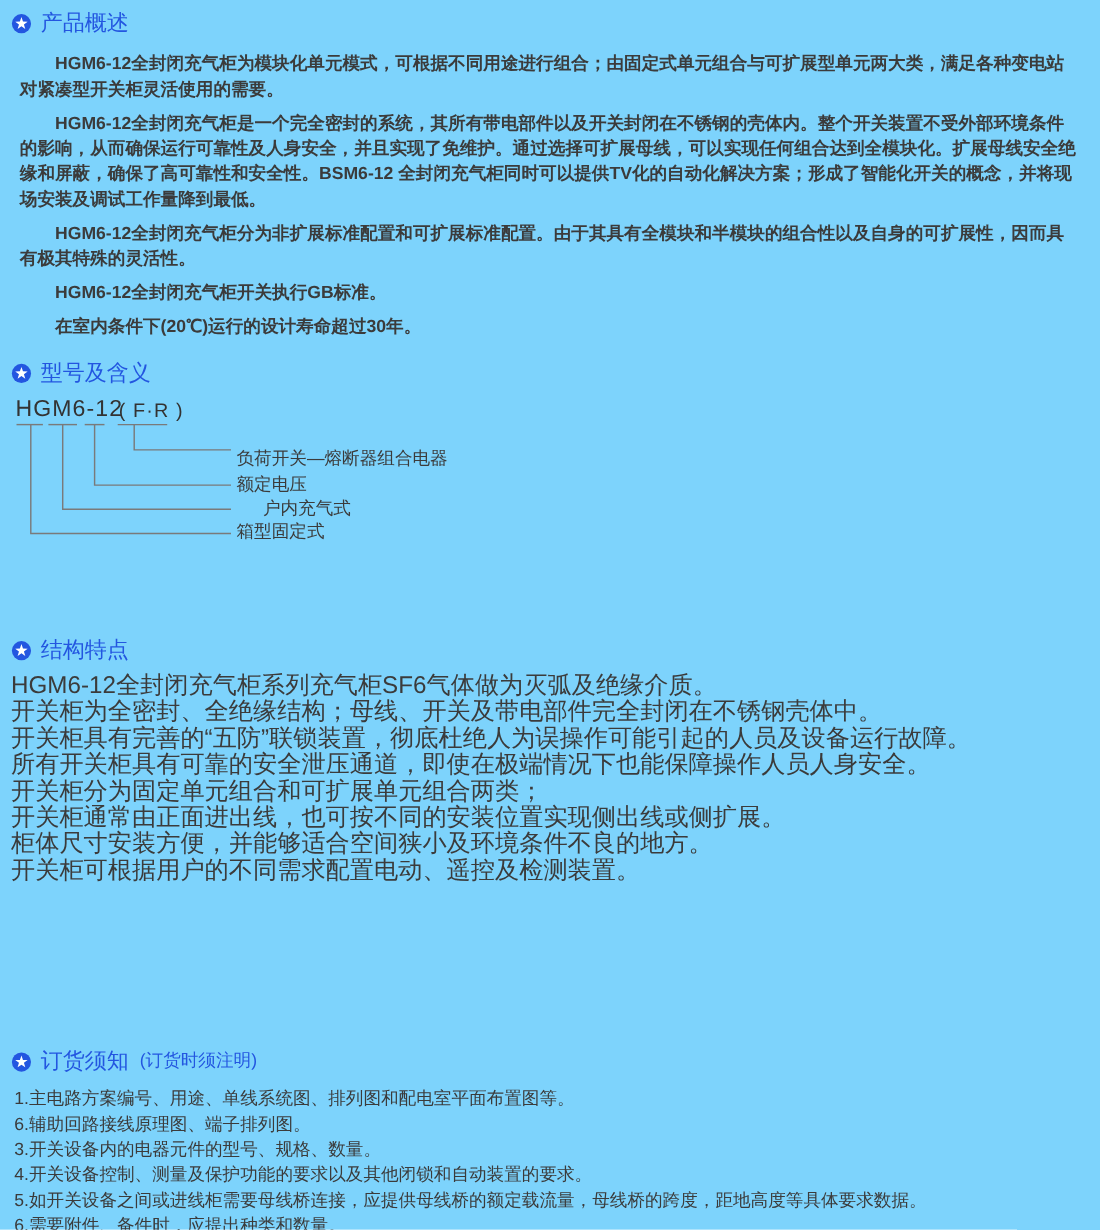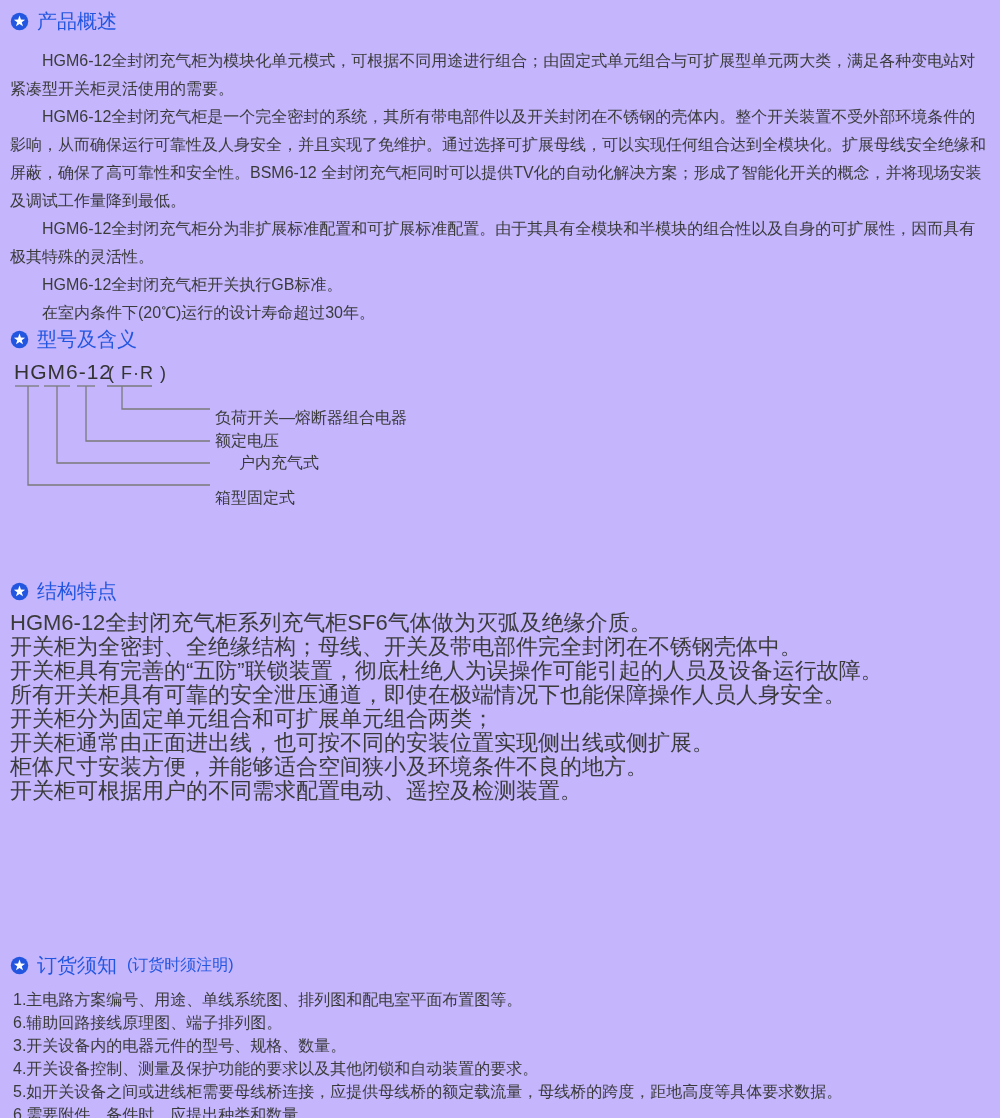--- a/index.html
+++ b/index.html
@@ -3,61 +3,61 @@
 <meta charset="utf-8">
 <style>
   html,body{margin:0;padding:0;background:#ffffff;}
   body{
     width:1000px;height:1118px;
     font-family:"Liberation Sans", sans-serif;
     color:#3b3b3b;
     position:relative;
     overflow:hidden;
   }
-  .page{position:relative;width:1000px;height:1118px;background:#c4b5fd;}
+  .page{position:relative;width:1000px;height:1118px;background:#7dd3fc;}
   .section{position:absolute;left:10px;right:10px;}
   #sec-overview{top:8px;}
   #sec-model{top:326px;}
   #sec-features{top:578px;}
   #sec-ordering{top:952px;}
 
   .sec-header{
     display:flex;align-items:center;gap:8px;
     color:#2356e0;font-size:20px;line-height:26px;height:26px;
     white-space:nowrap;
   }
   .sec-header .icon{width:19px;height:19px;flex:0 0 auto;display:block;}
   .sec-note{font-size:16px;color:#2356e0;margin-left:2px;}
 
   
   .overview-text{margin-top:13px;}
   .overview-text p{
-    margin:0;font-size:16px;line-height:28px;
-    text-indent:2em;color:#3b3b3b;
+    margin:8px;font-size:16px;line-height:23px;
+    text-indent:2em;color:#3b3b3b;font-weight:bold;
   }
 
   
   .diagram{position:relative;height:175px;margin-top:8px;}
   .model-code{
     position:absolute;top:0;left:4px;
     font-size:21px;color:#333;letter-spacing:1px;white-space:nowrap;
   }
   .model-suffix{
     position:absolute;top:3px;left:98px;
     font-size:18px;color:#333;letter-spacing:1px;white-space:nowrap;
   }
   .diagram svg{position:absolute;top:0;left:0;}
   .model-label{
     position:absolute;left:205px;
     font-size:16px;line-height:16px;color:#3b3b3b;white-space:nowrap;
   }
   .model-label.l1{top:50px;}
   .model-label.l2{top:73px;}
   .model-label.l3{top:95px;margin-left:24px;}
-  .model-label.l4{top:130px;}
+  .model-label.l4{top:116px;}
 
   
   .features-text{margin-top:7px;}
   .features-text p{margin:0;font-size:22px;line-height:24px;color:#3b3b3b;}
 
   
   .ordering-text{margin-top:10px;padding-left:3px;}
   .ordering-text p{margin:0;font-size:16px;line-height:23px;color:#3b3b3b;}
 </style>
 </head>

